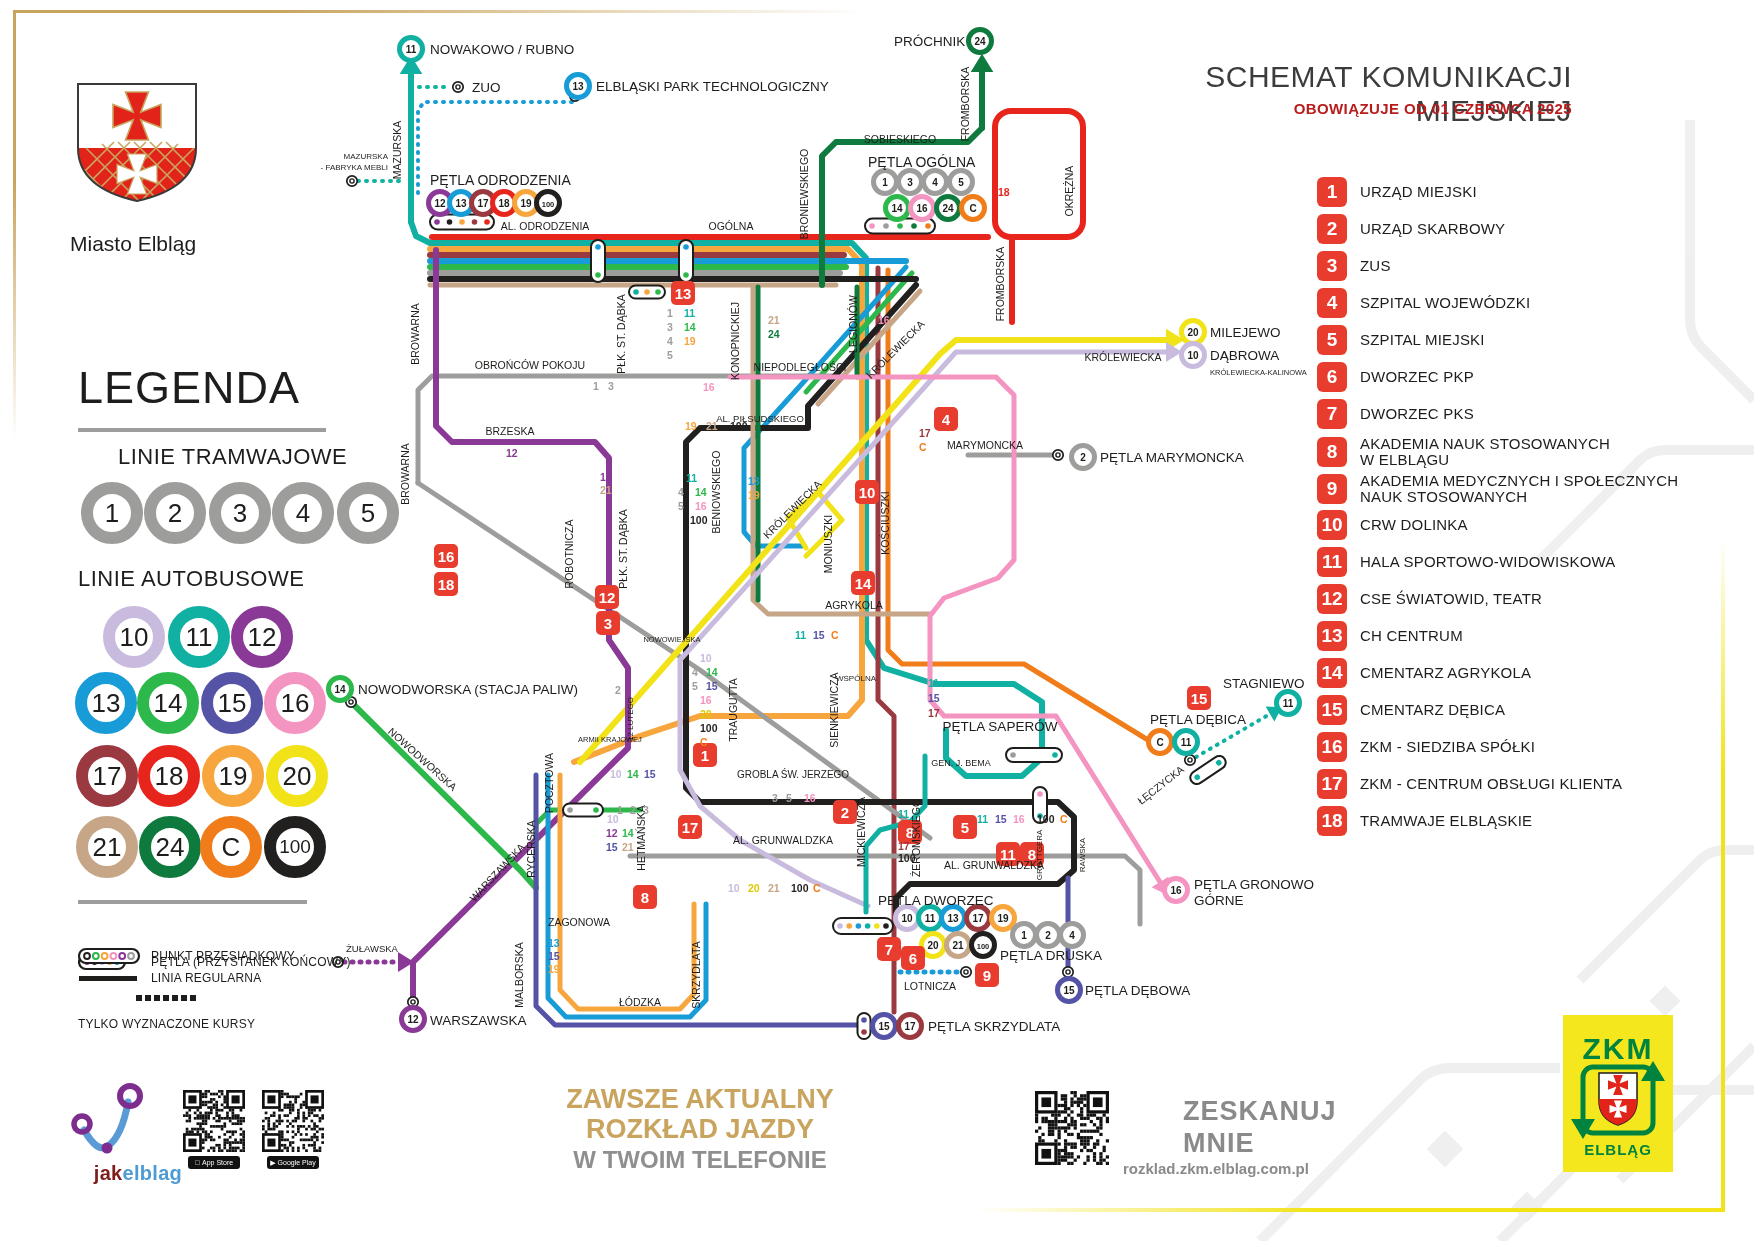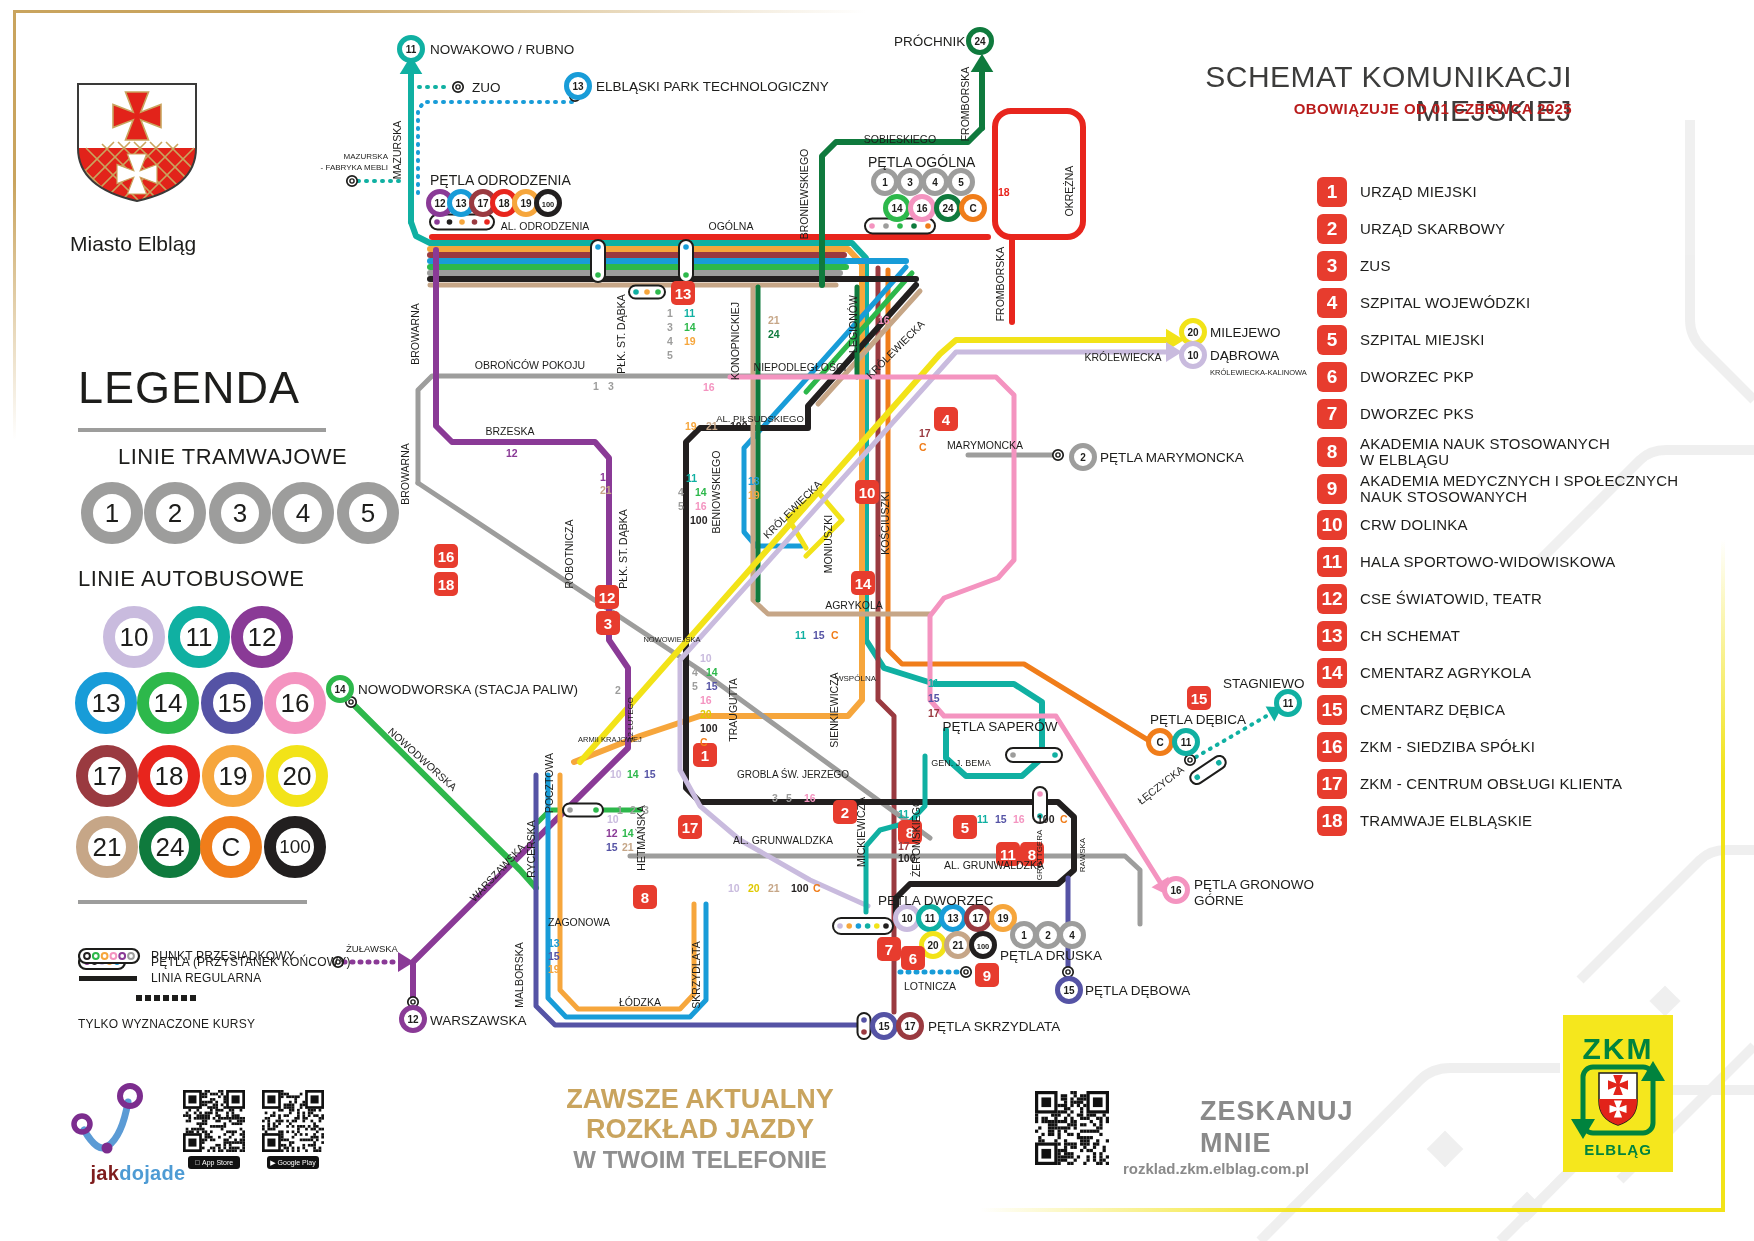--- a/index.html
+++ b/index.html
@@ -19,21 +19,21 @@
   .lc{position:absolute;border-radius:50%;background:#fff;box-sizing:border-box;
       display:flex;align-items:center;justify-content:center;color:#1d1d1b;}
   .sym-row{position:absolute;left:78px;display:flex;align-items:center;gap:9px;}
   .sym-ico{width:64px;display:flex;align-items:center;}
   .sym-lab{font-size:12px;letter-spacing:.2px;white-space:nowrap;}
   .poi-row{position:absolute;display:flex;align-items:center;gap:13px;}
   .poi-badge{width:30px;height:30px;border-radius:6px;background:#e73c2e;color:#fff;
              display:flex;align-items:center;justify-content:center;font-size:19px;font-weight:bold;flex:0 0 auto;}
   .poi-lab{font-size:15px;line-height:15.5px;white-space:pre-line;letter-spacing:.2px;}
   .promo{position:absolute;left:500px;width:400px;text-align:center;font-weight:bold;}
-  .scan-big{position:absolute;left:1183px;font-size:27px;font-weight:bold;color:#8a8a8a;letter-spacing:1px;margin-left:17px;}
+  .scan-big{position:absolute;left:1183px;font-size:27px;font-weight:bold;color:#8a8a8a;letter-spacing:1px;}
   .scan-url{position:absolute;left:1123px;font-size:15px;font-weight:bold;color:#8a8a8a;}
   .zkm-box{position:absolute;left:1563px;top:1015px;width:110px;height:157px;background:#f5e71d;}
   .jd-text{position:absolute;left:58px;top:1162px;width:160px;text-align:center;
            font-size:20px;font-weight:bold;letter-spacing:.3px;}
   .frame{position:absolute;}
   .qrbadge{position:absolute;background:#111;color:#fff;border-radius:3px;
            display:flex;align-items:center;justify-content:center;font-size:7px;white-space:nowrap;}
 </style>
 </head>
 <body>
@@ -505,21 +505,21 @@
 
   <div id="poi-list"></div>
 
   <svg class="abs" style="left:60px;top:1080px;" width="160" height="82" viewBox="0 0 160 82">
     <path d="M24,50 Q38,74 48,66 Q62,56 68,22" fill="none" stroke="#5b9bd5" stroke-width="7" stroke-linecap="round"></path>
     <circle cx="70" cy="16" r="10" fill="none" stroke="#7c2d8e" stroke-width="6"></circle>
     <circle cx="22" cy="44" r="8" fill="none" stroke="#7c2d8e" stroke-width="5.5"></circle>
     <circle cx="47" cy="68" r="5.5" fill="#7c2d8e"></circle>
   </svg>
   <div class="jd-text">
-    <span style="color:#7f1d1d;">jak</span><span style="color:#4e9bd4;">dojade</span>
+    <span style="color:#7f1d1d;">jak</span><span style="color:#4e9bd4;">elblag</span>
   </div>
 
   <div class="promo" style="top:1084px;font-size:27px;color:#c9a45e;">ZAWSZE AKTUALNY</div>
   <div class="promo" style="top:1114px;font-size:27px;color:#c9a45e;">ROZKŁAD JAZDY</div>
   <div class="promo" style="top:1146px;font-size:24px;color:#8f8f8f;">W TWOIM TELEFONIE</div>
 
   <div class="scan-big" style="top:1096px;">ZESKANUJ</div>
   <div class="scan-big" style="top:1128px;">MNIE</div>
   <div class="scan-url" style="top:1160px;">rozklad.zkm.elblag.com.pl</div>
 
@@ -651,21 +651,21 @@
     <div class="poi-row" style="left:1317px;top:547px;">
       <div class="poi-badge">11</div>
       <div class="poi-lab">HALA SPORTOWO-WIDOWISKOWA</div>
     </div>
     <div class="poi-row" style="left:1317px;top:584px;">
       <div class="poi-badge">12</div>
       <div class="poi-lab">CSE ŚWIATOWID, TEATR</div>
     </div>
     <div class="poi-row" style="left:1317px;top:621px;">
       <div class="poi-badge">13</div>
-      <div class="poi-lab">CH SCHEMAT</div>
+      <div class="poi-lab">CH CENTRUM</div>
     </div>
     <div class="poi-row" style="left:1317px;top:658px;">
       <div class="poi-badge">14</div>
       <div class="poi-lab">CMENTARZ AGRYKOLA</div>
     </div>
     <div class="poi-row" style="left:1317px;top:695px;">
       <div class="poi-badge">15</div>
       <div class="poi-lab">CMENTARZ DĘBICA</div>
     </div>
     <div class="poi-row" style="left:1317px;top:732px;">

